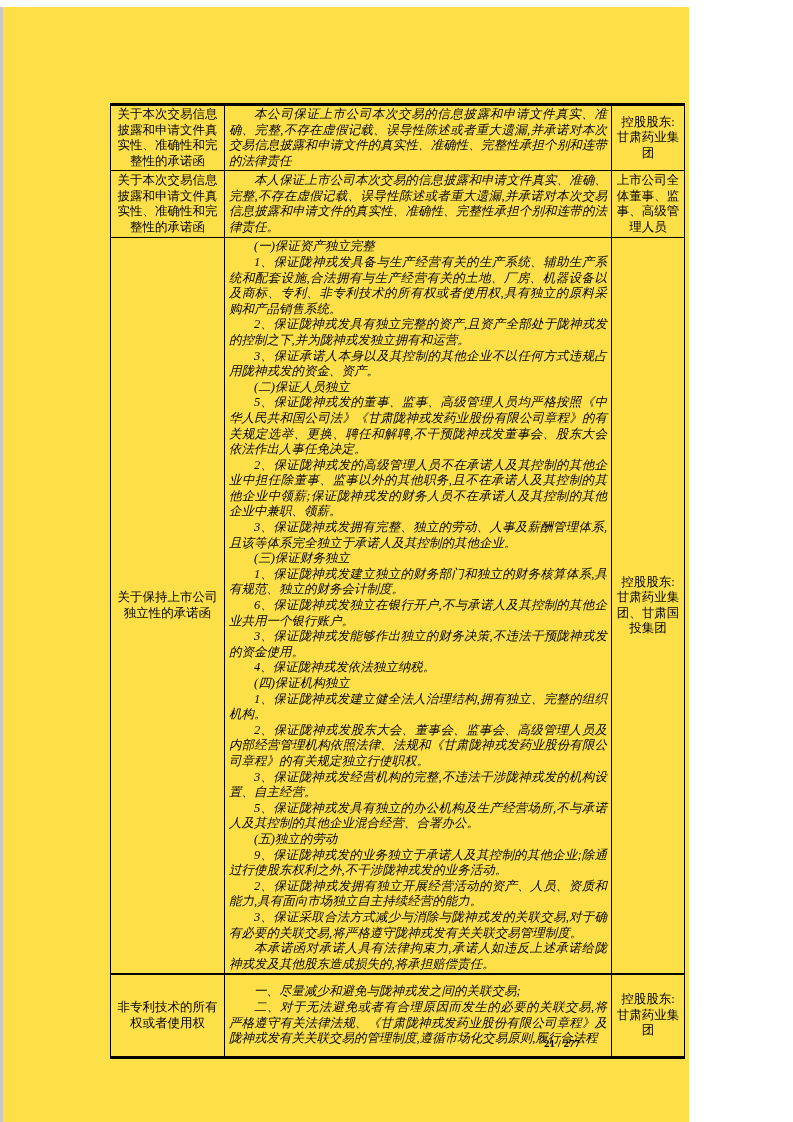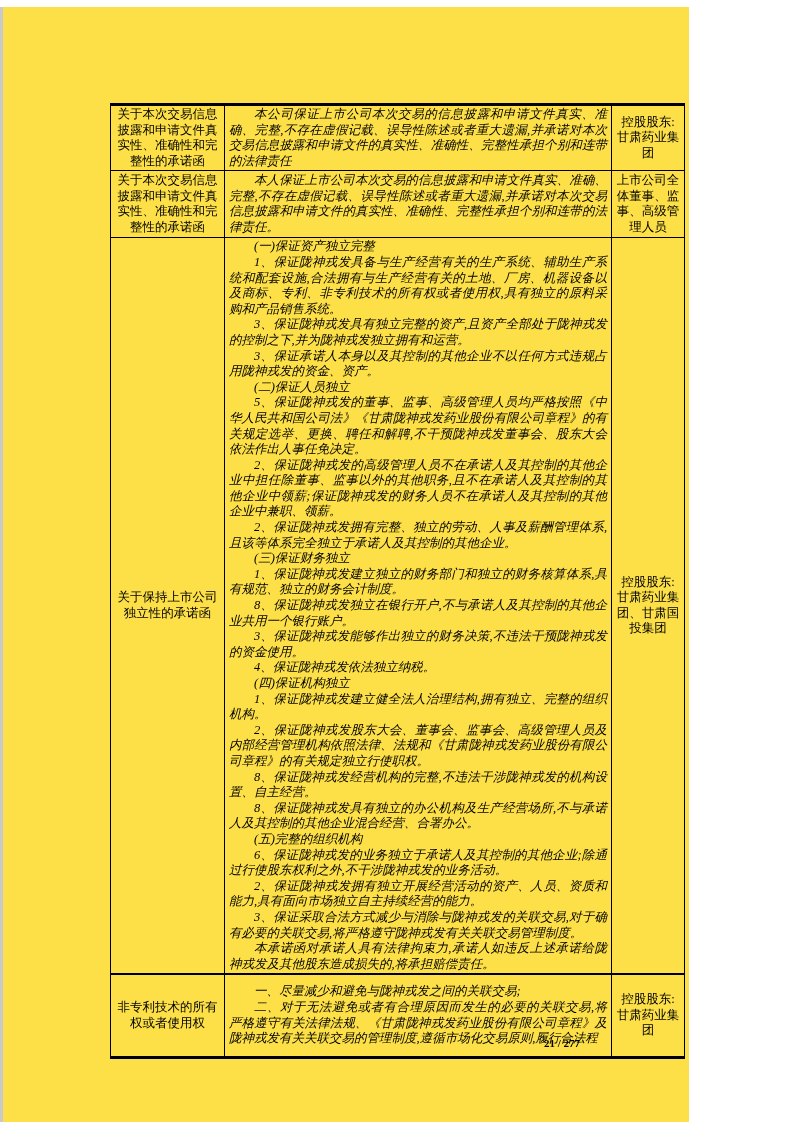--- a/index.html
+++ b/index.html
@@ -82,38 +82,38 @@
         <td class="content-cell">
             <p class="para">本人保证上市公司本次交易的信息披露和申请文件真实、准确、完整,不存在虚假记载、误导性陈述或者重大遗漏,并承诺对本次交易信息披露和申请文件的真实性、准确性、完整性承担个别和连带的法律责任。</p>
           </td>
         <td class="party-cell">上市公司全体董事、监事、高级管理人员</td>
       </tr>
       <tr style="height:730px">
         <td class="type-cell">关于保持上市公司独立性的承诺函</td>
         <td class="content-cell">
             <p class="para">(一)保证资产独立完整</p>
             <p class="para">1、保证陇神戎发具备与生产经营有关的生产系统、辅助生产系统和配套设施,合法拥有与生产经营有关的土地、厂房、机器设备以及商标、专利、非专利技术的所有权或者使用权,具有独立的原料采购和产品销售系统。</p>
-            <p class="para">3、保证陇神戎发具有独立完整的资产,且资产全部处于陇神戎发的控制之下,并为陇神戎发独立拥有和运营。</p>
+            <p class="para">2、保证陇神戎发具有独立完整的资产,且资产全部处于陇神戎发的控制之下,并为陇神戎发独立拥有和运营。</p>
             <p class="para">3、保证承诺人本身以及其控制的其他企业不以任何方式违规占用陇神戎发的资金、资产。</p>
             <p class="para">(二)保证人员独立</p>
             <p class="para">5、保证陇神戎发的董事、监事、高级管理人员均严格按照《中华人民共和国公司法》《甘肃陇神戎发药业股份有限公司章程》的有关规定选举、更换、聘任和解聘,不干预陇神戎发董事会、股东大会依法作出人事任免决定。</p>
             <p class="para">2、保证陇神戎发的高级管理人员不在承诺人及其控制的其他企业中担任除董事、监事以外的其他职务,且不在承诺人及其控制的其他企业中领薪;保证陇神戎发的财务人员不在承诺人及其控制的其他企业中兼职、领薪。</p>
-            <p class="para">2、保证陇神戎发拥有完整、独立的劳动、人事及薪酬管理体系,且该等体系完全独立于承诺人及其控制的其他企业。</p>
+            <p class="para">3、保证陇神戎发拥有完整、独立的劳动、人事及薪酬管理体系,且该等体系完全独立于承诺人及其控制的其他企业。</p>
             <p class="para">(三)保证财务独立</p>
             <p class="para">1、保证陇神戎发建立独立的财务部门和独立的财务核算体系,具有规范、独立的财务会计制度。</p>
-            <p class="para">8、保证陇神戎发独立在银行开户,不与承诺人及其控制的其他企业共用一个银行账户。</p>
+            <p class="para">6、保证陇神戎发独立在银行开户,不与承诺人及其控制的其他企业共用一个银行账户。</p>
             <p class="para">3、保证陇神戎发能够作出独立的财务决策,不违法干预陇神戎发的资金使用。</p>
             <p class="para">4、保证陇神戎发依法独立纳税。</p>
             <p class="para">(四)保证机构独立</p>
             <p class="para">1、保证陇神戎发建立健全法人治理结构,拥有独立、完整的组织机构。</p>
             <p class="para">2、保证陇神戎发股东大会、董事会、监事会、高级管理人员及内部经营管理机构依照法律、法规和《甘肃陇神戎发药业股份有限公司章程》的有关规定独立行使职权。</p>
-            <p class="para">8、保证陇神戎发经营机构的完整,不违法干涉陇神戎发的机构设置、自主经营。</p>
-            <p class="para">8、保证陇神戎发具有独立的办公机构及生产经营场所,不与承诺人及其控制的其他企业混合经营、合署办公。</p>
-            <p class="para">(五)完整的组织机构</p>
-            <p class="para">6、保证陇神戎发的业务独立于承诺人及其控制的其他企业;除通过行使股东权利之外,不干涉陇神戎发的业务活动。</p>
+            <p class="para">3、保证陇神戎发经营机构的完整,不违法干涉陇神戎发的机构设置、自主经营。</p>
+            <p class="para">5、保证陇神戎发具有独立的办公机构及生产经营场所,不与承诺人及其控制的其他企业混合经营、合署办公。</p>
+            <p class="para">(五)独立的劳动</p>
+            <p class="para">9、保证陇神戎发的业务独立于承诺人及其控制的其他企业;除通过行使股东权利之外,不干涉陇神戎发的业务活动。</p>
             <p class="para">2、保证陇神戎发拥有独立开展经营活动的资产、人员、资质和能力,具有面向市场独立自主持续经营的能力。</p>
             <p class="para">3、保证采取合法方式减少与消除与陇神戎发的关联交易,对于确有必要的关联交易,将严格遵守陇神戎发有关关联交易管理制度。</p>
             <p class="para">本承诺函对承诺人具有法律拘束力,承诺人如违反上述承诺给陇神戎发及其他股东造成损失的,将承担赔偿责任。</p>
           </td>
         <td class="party-cell">控股股东:甘肃药业集团、甘肃国投集团</td>
       </tr>
       <tr class="heavy-top" style="height:83px">
         <td class="type-cell">非专利技术的所有权或者使用权</td>
         <td class="content-cell">
             <p class="para">一、尽量减少和避免与陇神戎发之间的关联交易;</p>

